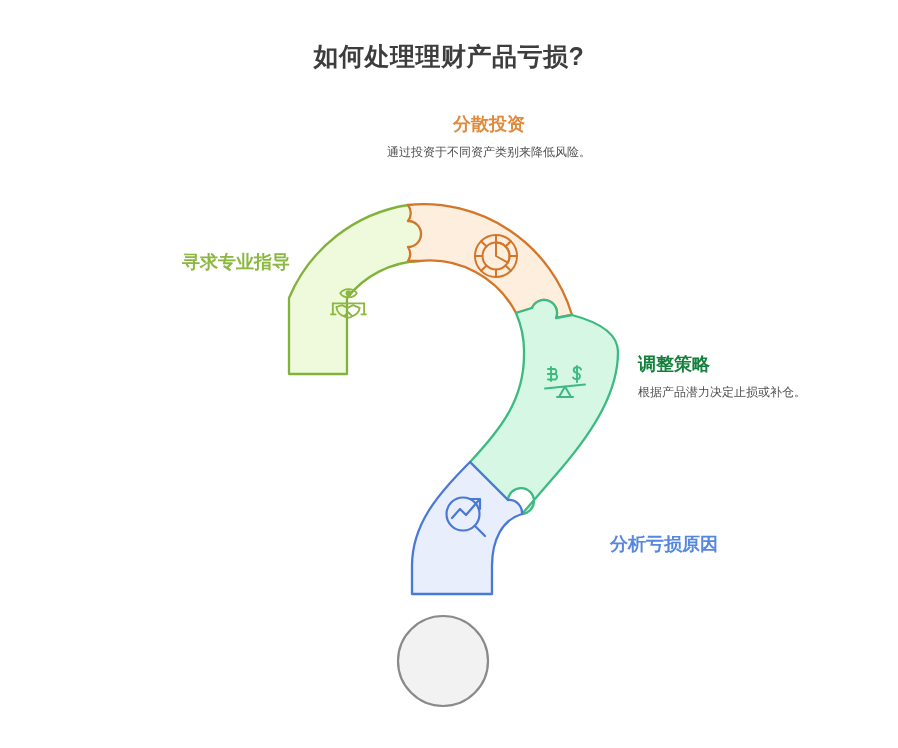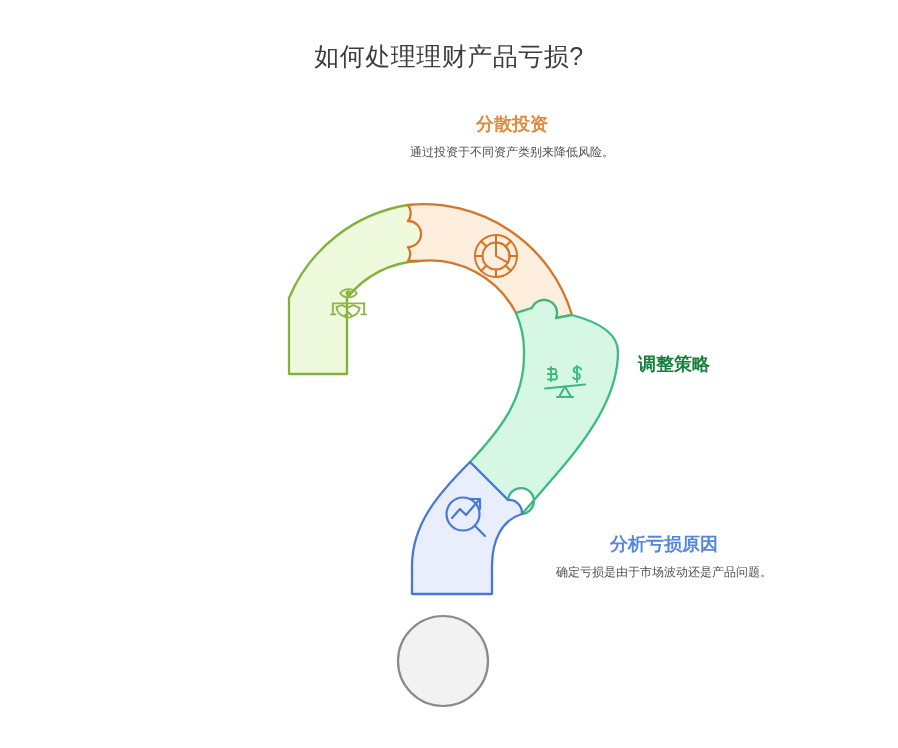--- a/index.html
+++ b/index.html
@@ -14,21 +14,21 @@
     overflow: hidden;
     position: relative;
   }
   #page-title {
     position: absolute;
     left: 0;
     top: 40px;
     width: 898px;
     text-align: center;
     font-size: 25px;
-    font-weight: normal;
+    font-weight: bold;
     color: #3d3d3d;
     letter-spacing: 0.5px;
   }
   #diagram {
     position: absolute;
     left: 0;
     top: 0;
     width: 898px;
     height: 748px;
   }
@@ -41,21 +41,21 @@
     line-height: 1.35;
   }
   .label-desc {
     font-size: 12px;
     line-height: 1.6;
     color: #4f4f4f;
     margin-top: 7px;
   }
   
   #label-diversify {
-    left: 392px;
+    left: 369px;
     top: 112px;
     width: 240px;
     text-align: center;
   }
   
   #label-guidance {
     left: 42px;
     top: 250px;
     width: 248px;
     text-align: right;
@@ -183,22 +183,23 @@
 
   <circle cx="443" cy="661" r="45" fill="#f2f2f2" stroke="#8a8a8a" stroke-width="2.2"></circle>
 </svg>
 
 <div class="label-block" id="label-diversify">
   <div class="label-head" style="color:#e08a3c">分散投资</div>
   <div class="label-desc">通过投资于不同资产类别来降低风险。</div>
 </div>
 
 <div class="label-block" id="label-guidance">
+  <div class="label-head" style="color:#8cb740">寻求专业指导</div>
 </div>
 
 <div class="label-block" id="label-strategy">
   <div class="label-head" style="color:#15803d">调整策略</div>
+  <div class="label-desc">根据产品潜力决定止损或补仓。</div>
 </div>
 
 <div class="label-block" id="label-analyze">
   <div class="label-head" style="color:#5687e0">分析亏损原因</div>
-  <div class="label-desc">确定亏损是由于市场波动还是产品问题。</div>
 </div>
 
 </body></html>

